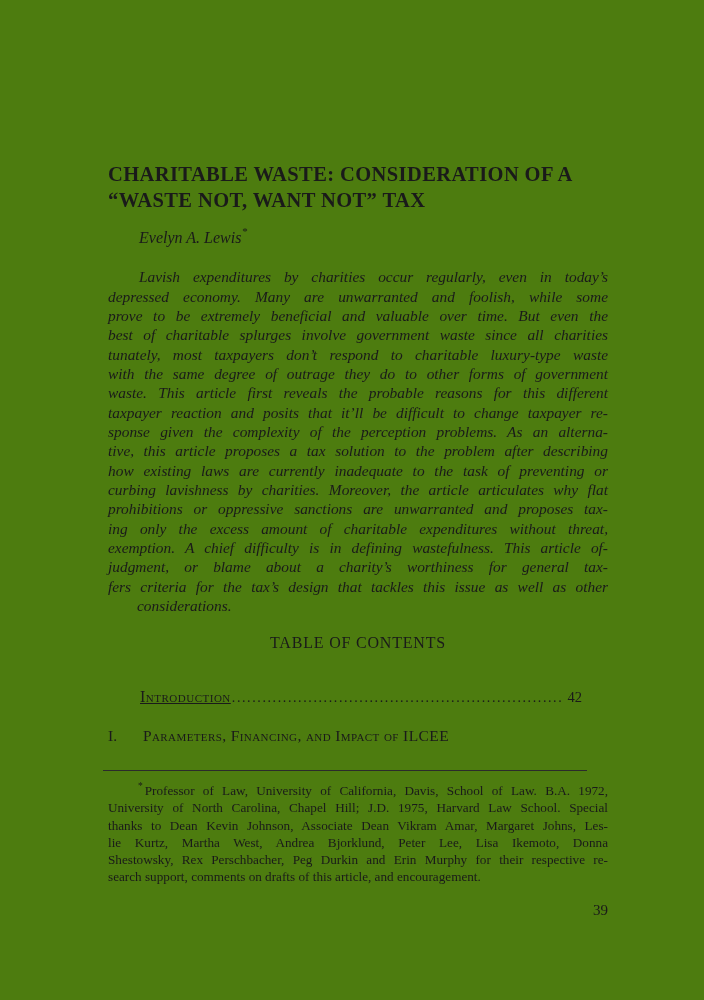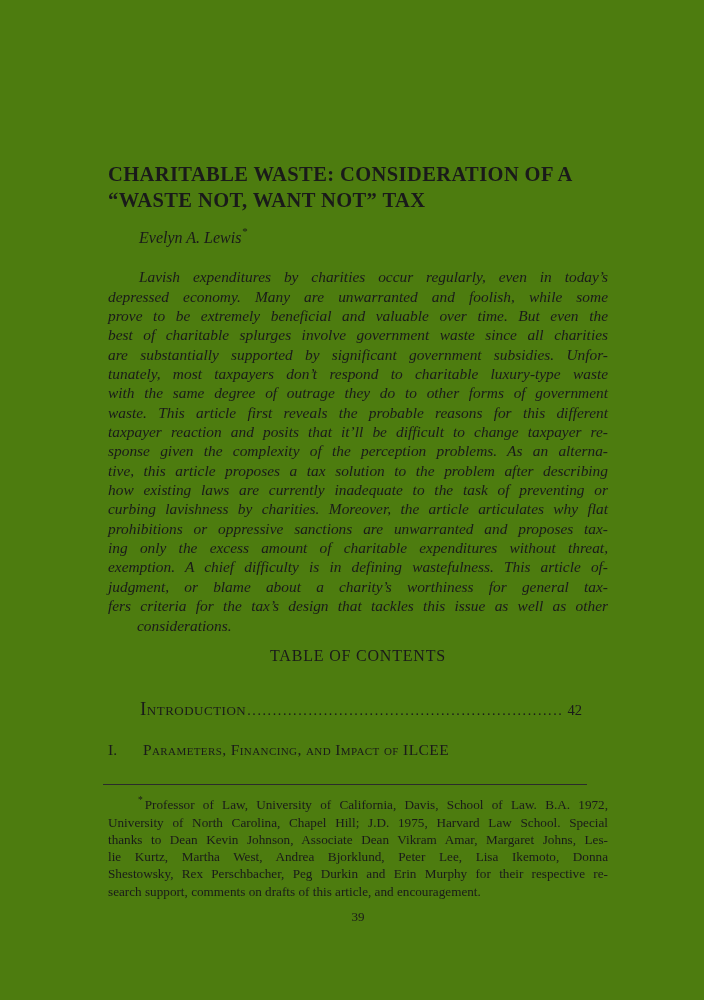--- a/index.html
+++ b/index.html
@@ -23,73 +23,72 @@
   }
 
   .author-line { margin-top: 14px; padding-left: 31px; font-size: 16px; font-style: italic; }
   .author-line sup { font-size: 11px; font-style: normal; position: relative; top: -2px; left: 1px; }
 
   .abstract { margin-top: 20px; font-size: 15.4px; font-style: italic; line-height: 19.35px; }
   .abs-line { text-align: justify; text-align-last: justify; }
   .abs-line:first-child { text-indent: 31px; }
   .abs-line:last-child { text-align-last: left; margin-left: 29px; }
 
-  .toc-heading { margin-top: 12px; text-align: center; font-size: 16px; letter-spacing: 0.8px; }
+  .toc-heading { margin-top: 18px; text-align: center; font-size: 16px; letter-spacing: 0.8px; }
 
   .toc-row {
     margin-top: 21px;
     display: flex;
     align-items: baseline;
     padding-left: 32px;
     padding-right: 26px;
     font-size: 15px;
   }
-  .toc-label { font-variant: small-caps; font-size: 19px; letter-spacing: 0.5px; white-space: nowrap; }
+  .toc-label { font-variant: small-caps; font-size: 16px; letter-spacing: 0.5px; white-space: nowrap; text-decoration: underline; }
   .toc-dots { flex: 1; overflow: hidden; white-space: nowrap; margin: 0 4px 0 1px; }
   .toc-dots::after {
     content: "..........................................................................................................................";
     letter-spacing: 1.6px;
     font-size: 14px;
   }
   .toc-page { font-size: 14.5px; margin-top: 16px; }
 
   .section-row { margin-top: 21px; display: flex; font-size: 15.5px; }
   .sec-num { width: 35px; flex: none; }
   .sec-title { font-variant: small-caps; letter-spacing: 0.4px; }
 
   .fn-rule { margin-top: 25px; margin-left: -5px; width: 484px; border-top: 1.8px solid #2b2b2b; height: 0; }
 
   .footnote { margin-top: 8px; font-size: 13.2px; line-height: 17.3px; }
   .fn-line { text-align: justify; text-align-last: justify; }
   .fn-first { text-indent: 30px; }
   .footnote sup { font-size: 9.5px; position: relative; top: -1px; padding-right: 2px; }
   .fn-rest .fn-line:last-child { text-align-last: left; }
 
-  .page-num { margin-top: 9px; text-align: center; font-size: 13px; }
+  .page-num { margin-top: 16px; text-align: right; font-size: 15px; }
 </style>
 </head>
 <body>
 
 <div class="page">
   <div class="content">
 
     <div class="article-title">
       <div>CHARITABLE WASTE: CONSIDERATION OF A</div>
       <div>“WASTE NOT, WANT NOT” TAX</div>
     </div>
 
     <div class="author-line"><span>Evelyn A. Lewis</span><sup>*</sup>
     </div>
 
     <div class="abstract">
         <div class="abs-line">Lavish expenditures by charities occur regularly, even in today’s</div>
         <div class="abs-line">depressed economy. Many are unwarranted and foolish, while some</div>
         <div class="abs-line">prove to be extremely beneficial and valuable over time. But even the</div>
         <div class="abs-line">best of charitable splurges involve government waste since all charities</div>
-        <div class="abs-line">are substantially supported by significant government subsidies. Unfor-</div>
         <div class="abs-line">tunately, most taxpayers don’t respond to charitable luxury-type waste</div>
         <div class="abs-line">with the same degree of outrage they do to other forms of government</div>
         <div class="abs-line">waste. This article first reveals the probable reasons for this different</div>
         <div class="abs-line">taxpayer reaction and posits that it’ll be difficult to change taxpayer re-</div>
         <div class="abs-line">sponse given the complexity of the perception problems. As an alterna-</div>
         <div class="abs-line">tive, this article proposes a tax solution to the problem after describing</div>
         <div class="abs-line">how existing laws are currently inadequate to the task of preventing or</div>
         <div class="abs-line">curbing lavishness by charities. Moreover, the article articulates why flat</div>
         <div class="abs-line">prohibitions or oppressive sanctions are unwarranted and proposes tax-</div>
         <div class="abs-line">ing only the excess amount of charitable expenditures without threat,</div>

